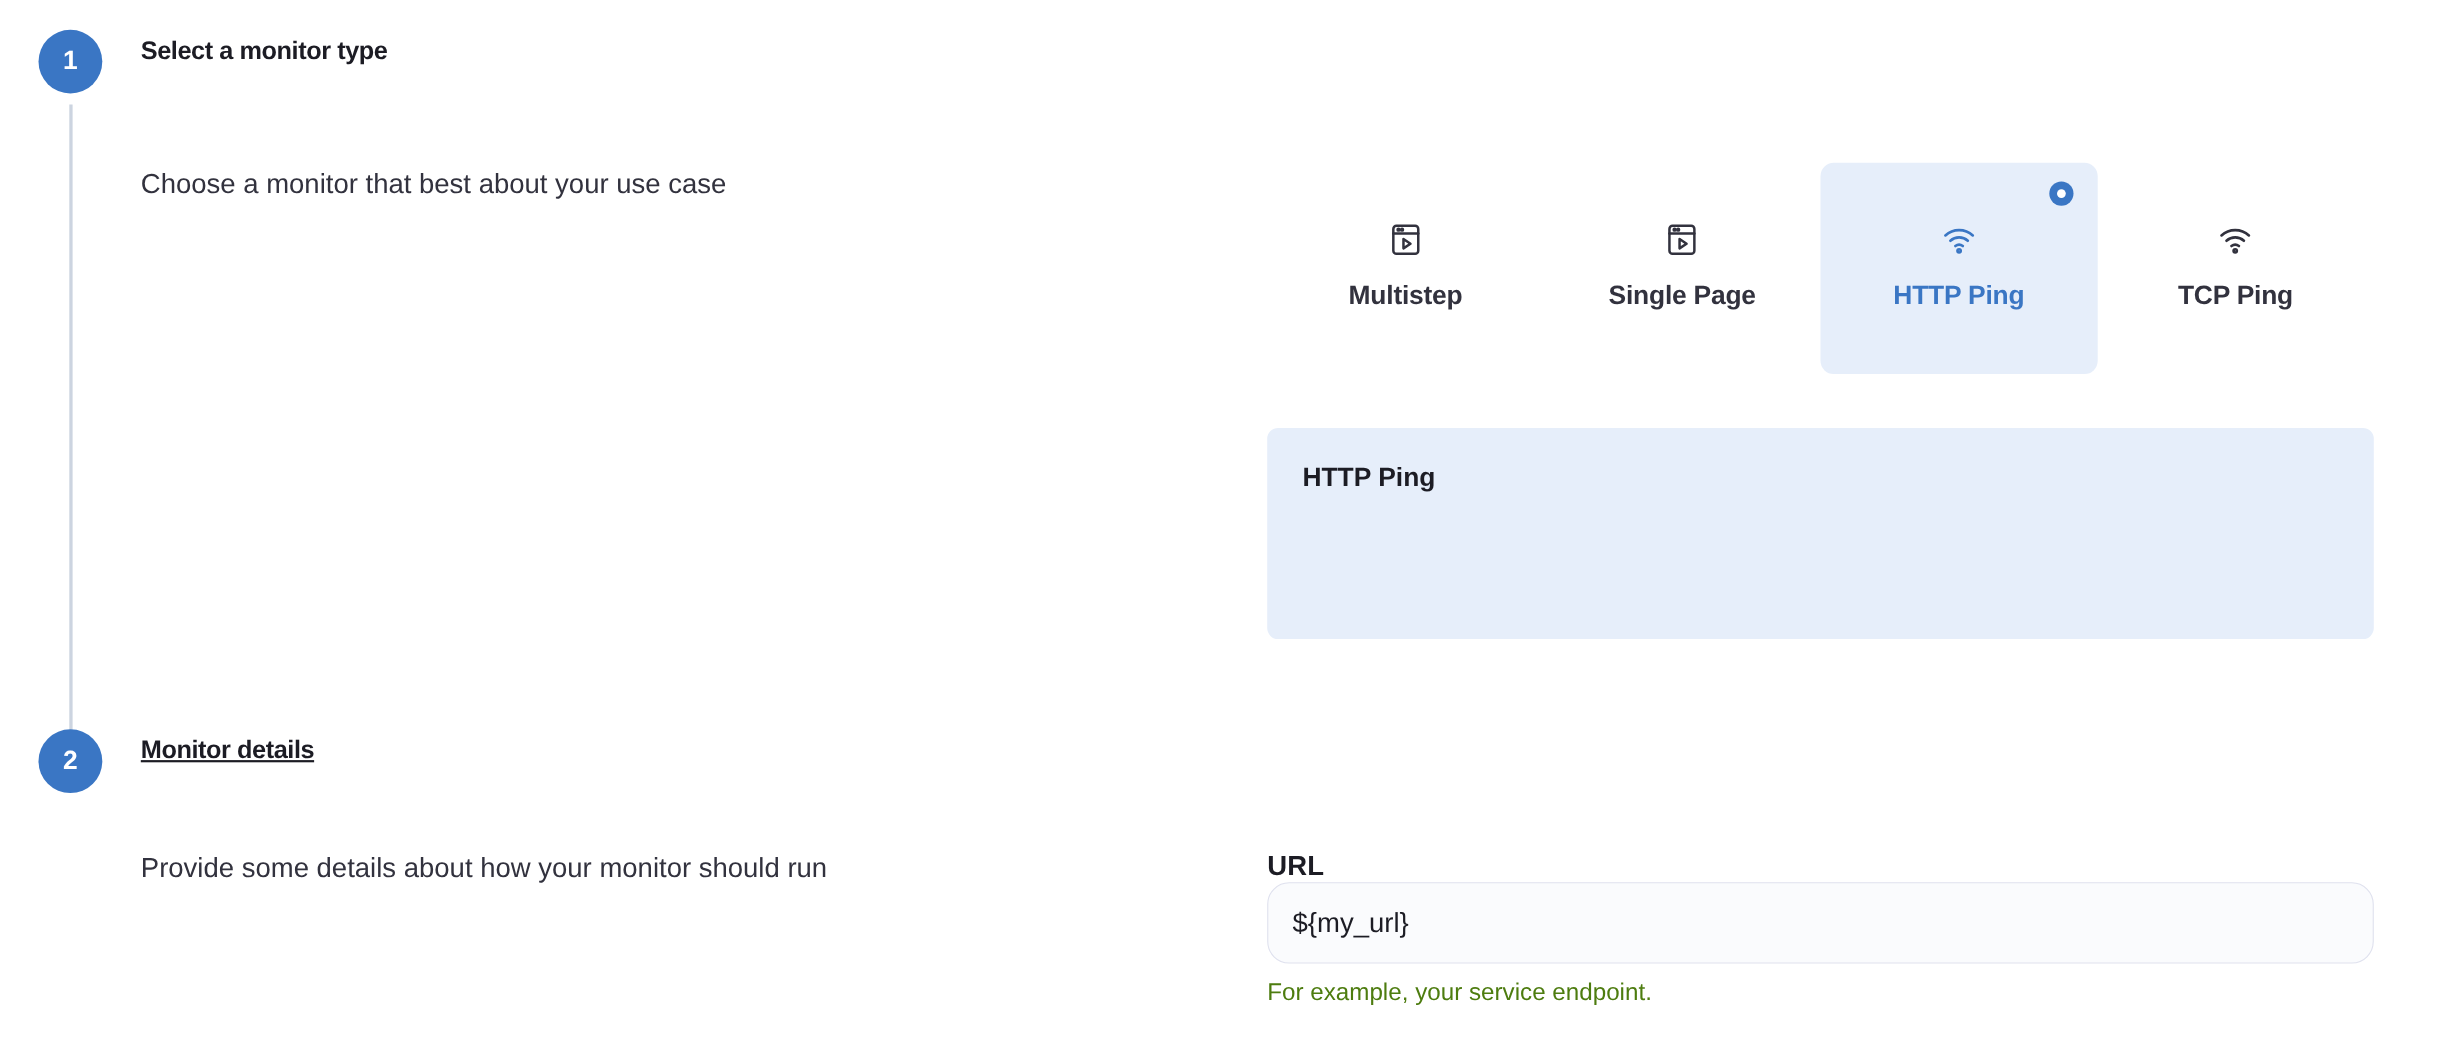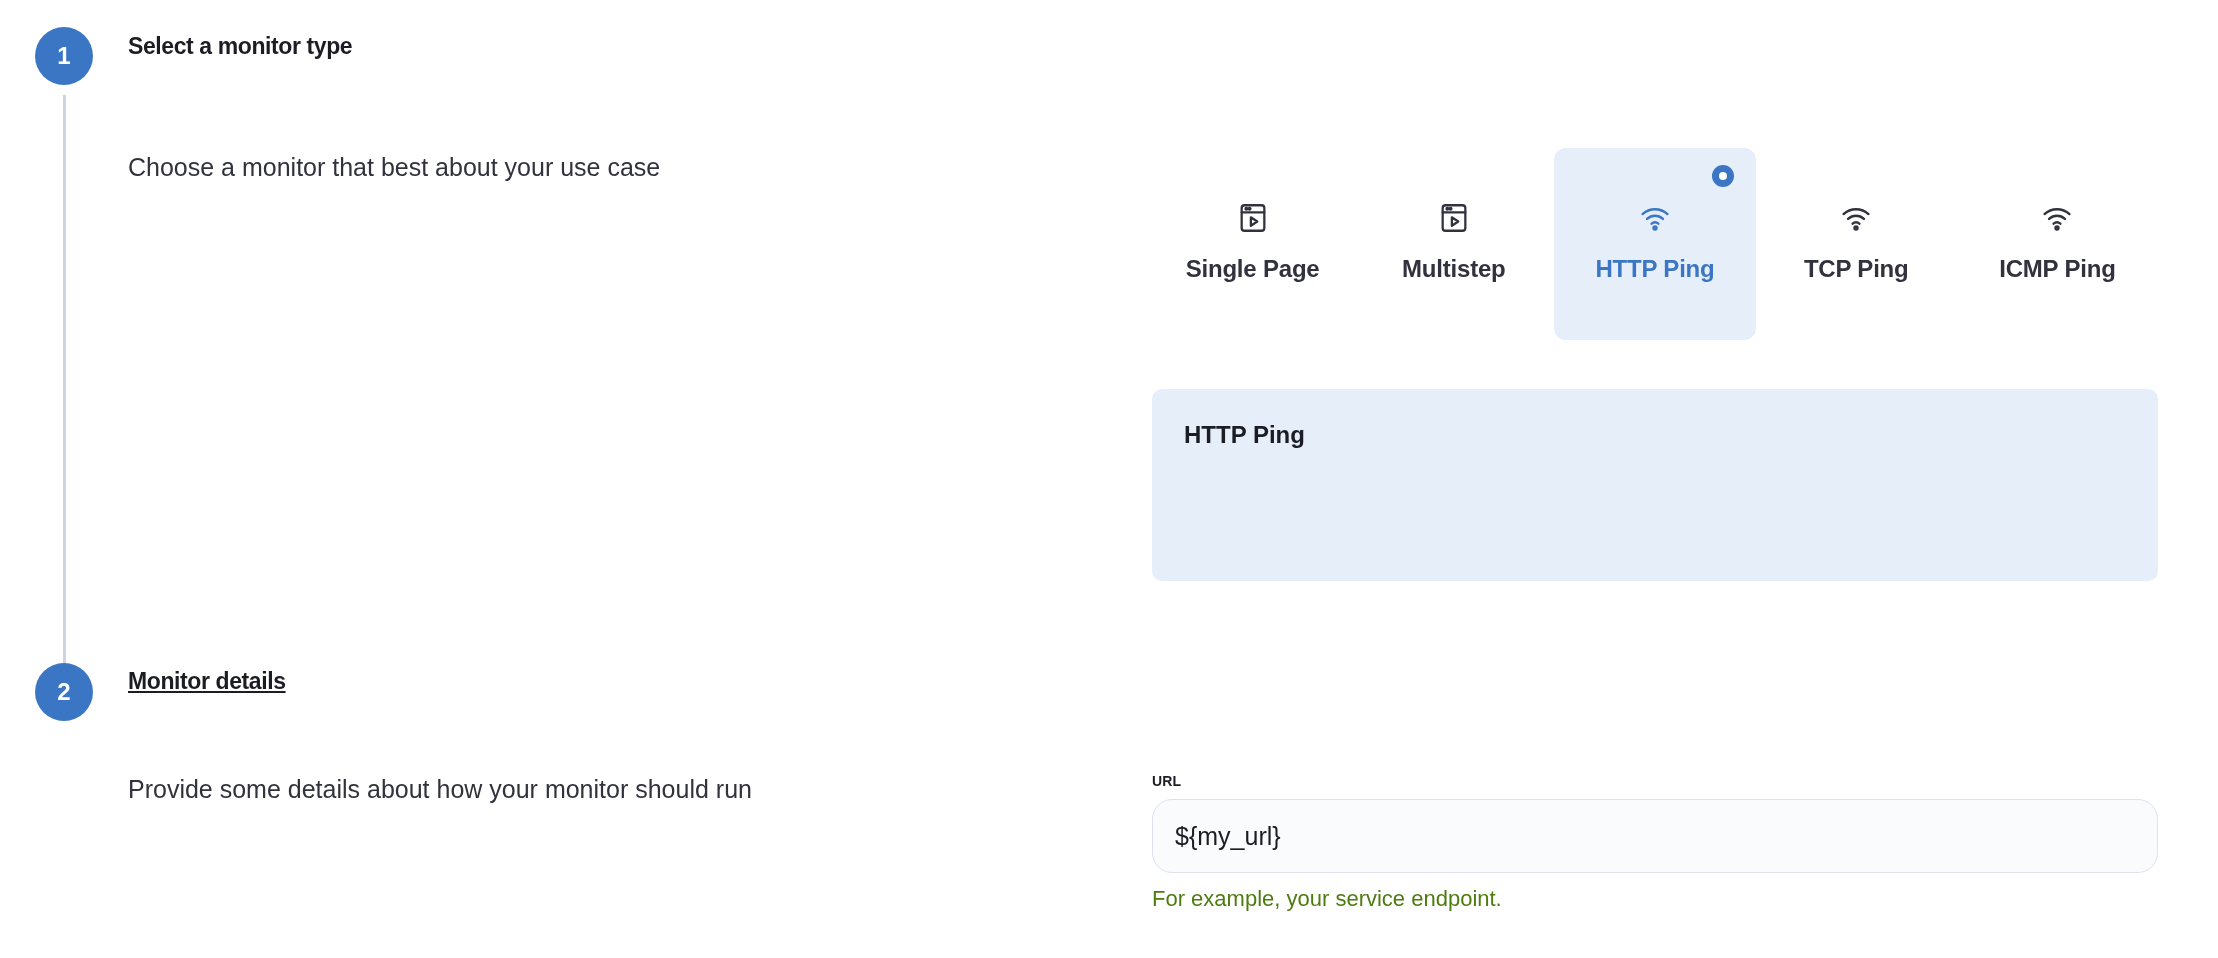--- a/index.html
+++ b/index.html
@@ -170,24 +170,23 @@
   }
 
   
   .field-block {
     position: absolute;
     left: 1152px;
     top: 773px;
     width: 1006px;
   }
   .field-label {
-    font-size: 14px;
-    font-weight: 700;
-    color: #1c1c24;
-    margin-bottom: 10px;
+    font-size: 25px;
+    font-weight: 700;
+    color: #1c1c24;
     letter-spacing: 0.1px;
   }
   .field-input {
     width: 100%;
     height: 74px;
     background: #fafbfd;
     border: 1px solid #dfe1ee;
     border-radius: 20px;
     font-family: "Liberation Sans", sans-serif;
     font-size: 25px;
@@ -224,34 +223,34 @@
   <div class="type-card">
     <span class="type-icon">
       <svg viewBox="0 0 24 24" fill="none" stroke="currentColor" stroke-width="1.6" stroke-linecap="round" stroke-linejoin="round" width="34" height="34">
         <rect x="4" y="3" width="16" height="18" rx="2"></rect>
         <line x1="4" y1="8" x2="20" y2="8"></line>
         <circle cx="7.3" cy="5.5" r="0.6" fill="currentColor"></circle>
         <circle cx="9.6" cy="5.5" r="0.6" fill="currentColor"></circle>
         <path d="M10.5 11.5 L15 14.5 L10.5 17.5 Z"></path>
       </svg>
     </span>
-    <span class="type-label">Single Page</span>
+    <span class="type-label">Multistep</span>
   </div>
 
   <div class="type-card">
     <span class="type-icon">
       <svg viewBox="0 0 24 24" fill="none" stroke="currentColor" stroke-width="1.6" stroke-linecap="round" stroke-linejoin="round" width="34" height="34">
         <rect x="4" y="3" width="16" height="18" rx="2"></rect>
         <line x1="4" y1="8" x2="20" y2="8"></line>
         <circle cx="7.3" cy="5.5" r="0.6" fill="currentColor"></circle>
         <circle cx="9.6" cy="5.5" r="0.6" fill="currentColor"></circle>
         <path d="M10.5 11.5 L15 14.5 L10.5 17.5 Z"></path>
       </svg>
     </span>
-    <span class="type-label">Multistep</span>
+    <span class="type-label">Single Page</span>
   </div>
 
   <div class="type-card selected">
     <span class="radio-dot"></span>
     <span class="type-icon">
       <svg viewBox="0 0 24 24" fill="none" stroke="currentColor" stroke-width="1.7" stroke-linecap="round" stroke-linejoin="round" width="34" height="34">
         <path d="M3.2 9.2a13 13 0 0 1 17.6 0"></path>
         <path d="M6.4 12.6a8.4 8.4 0 0 1 11.2 0"></path>
         <path d="M9.6 16a3.9 3.9 0 0 1 4.8 0"></path>
         <circle cx="12" cy="19.1" r="1.05"></circle>
@@ -265,31 +264,20 @@
       <svg viewBox="0 0 24 24" fill="none" stroke="currentColor" stroke-width="1.7" stroke-linecap="round" stroke-linejoin="round" width="34" height="34">
         <path d="M3.2 9.2a13 13 0 0 1 17.6 0"></path>
         <path d="M6.4 12.6a8.4 8.4 0 0 1 11.2 0"></path>
         <path d="M9.6 16a3.9 3.9 0 0 1 4.8 0"></path>
         <circle cx="12" cy="19.1" r="1.05"></circle>
       </svg>
     </span>
     <span class="type-label">TCP Ping</span>
   </div>
 
-  <div class="type-card">
-    <span class="type-icon">
-      <svg viewBox="0 0 24 24" fill="none" stroke="currentColor" stroke-width="1.7" stroke-linecap="round" stroke-linejoin="round" width="34" height="34">
-        <path d="M3.2 9.2a13 13 0 0 1 17.6 0"></path>
-        <path d="M6.4 12.6a8.4 8.4 0 0 1 11.2 0"></path>
-        <path d="M9.6 16a3.9 3.9 0 0 1 4.8 0"></path>
-        <circle cx="12" cy="19.1" r="1.05"></circle>
-      </svg>
-    </span>
-    <span class="type-label">ICMP Ping</span>
-  </div>
 
 </div>
 
 <div class="info-panel">
   <div class="info-title">HTTP Ping</div>
 </div>
 
 <div class="field-block">
   <div class="field-label">URL</div>
   <input class="field-input" type="text" value="${my_url}" placeholder="https://example.com" style="">

